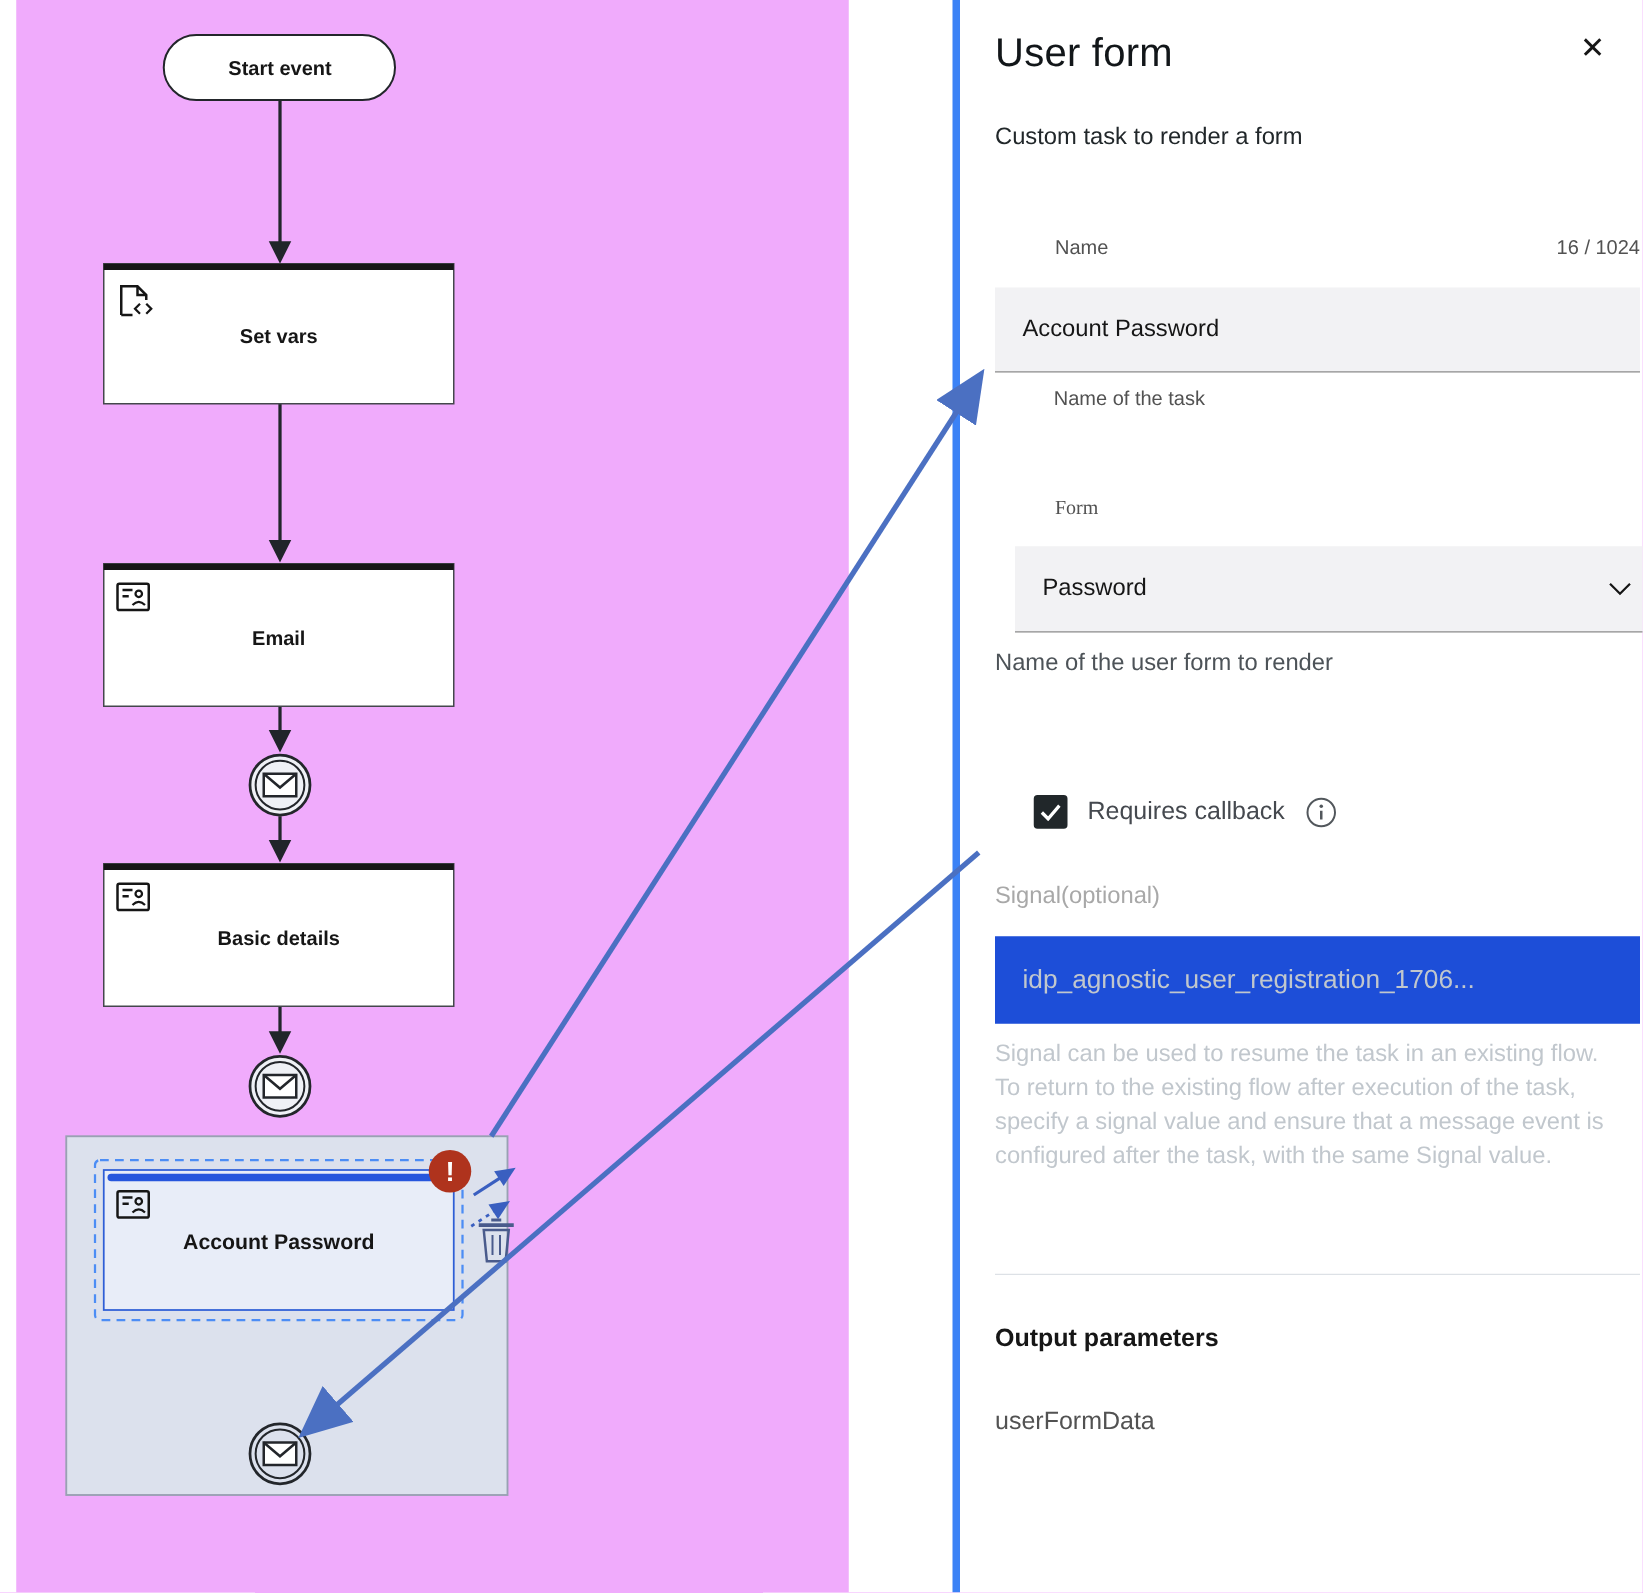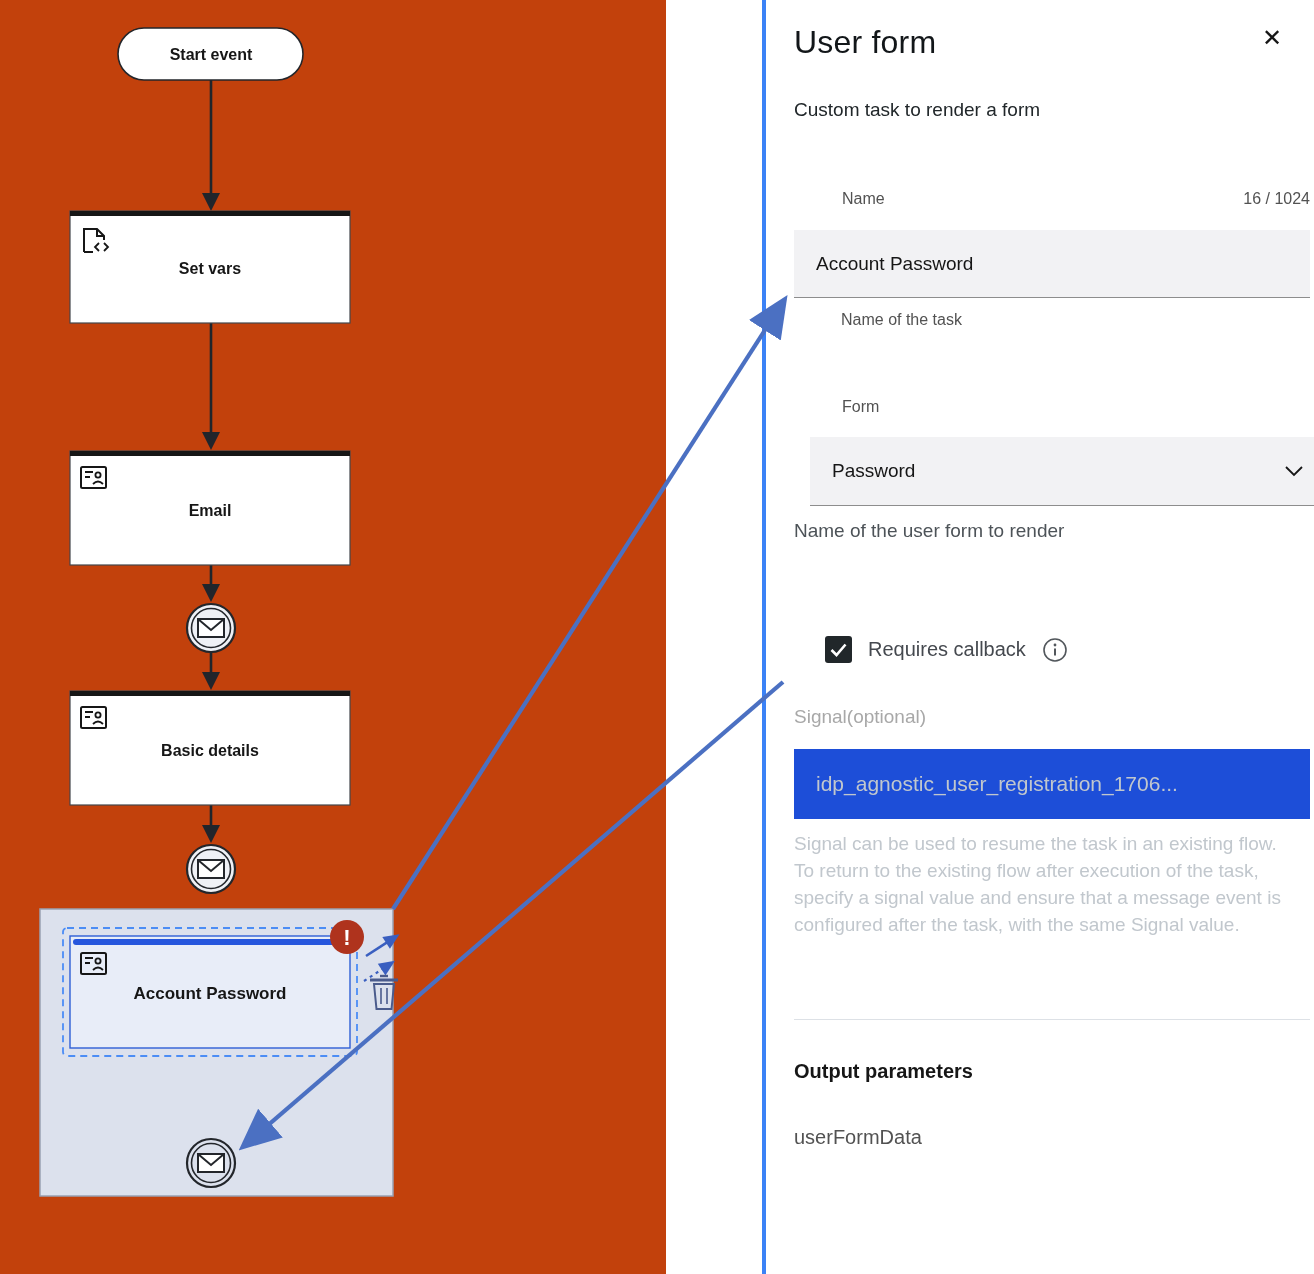--- a/index.html
+++ b/index.html
@@ -6,27 +6,27 @@
   html,body { width:1314px; height:1274px; }
   body {
     position:relative;
     font-family:"Liberation Sans","DejaVu Sans",sans-serif;
     background:#ffffff;
     overflow:hidden;
     color:#161616;
   }
   
   .canvas {
-    position:absolute; left:0; top:0; width:666px; height:1274px;
-    background:#c2410c;
+    position:absolute; left:13px; top:0; width:666px; height:1274px;
+    background:#f0abfc;
   }
   
   .panel {
     position:absolute; left:762px; top:0; width:552px; height:1274px;
-    background:#ffffff; border-left:4px solid #3b82f6;
+    background:#ffffff; border-left:6px solid #3b82f6;
   }
   .panel-title {
     position:absolute; left:28px; top:24px;
     font-size:32px; font-weight:400; color:#121619; letter-spacing:.2px;
   }
   .close-btn {
     position:absolute; left:490px; top:22px; width:32px; height:32px;
     display:flex; align-items:center; justify-content:center;
     font-size:24px; font-weight:300; color:#161616; cursor:pointer;
   }
@@ -41,21 +41,21 @@
     font-size:19px; color:#161616; padding:0 0 0 22px; width:516px; height:68px;
   }
   
   .name-label-row {
     position:absolute; left:28px; top:190px; width:516px;
     display:flex; justify-content:space-between;
   }
   .name-input   { position:absolute; left:28px; top:230px; }
   .name-helper  { position:absolute; left:28px; top:311px; font-size:16px; color:#525252;margin-left:47px; }
   
-  .form-label   { position:absolute; left:28px; top:398px; }
+  .form-label   { position:absolute; left:28px; top:398px;font-family:Liberation Serif, serif; }
   .form-select  { position:absolute; left:44px; top:437px; height:69px; justify-content:space-between; cursor:pointer; }
   .form-select .select-value { flex:1; }
   .chevron      { margin-right:22px; }
   .form-helper  { position:absolute; left:28px; top:520px; font-size:19px; color:#4d5358; }
   
   .callback-row {
     position:absolute; left:35px; top:636px;
     display:flex; align-items:center; gap:16px;margin-left:24px;
   }
   .checkbox {

